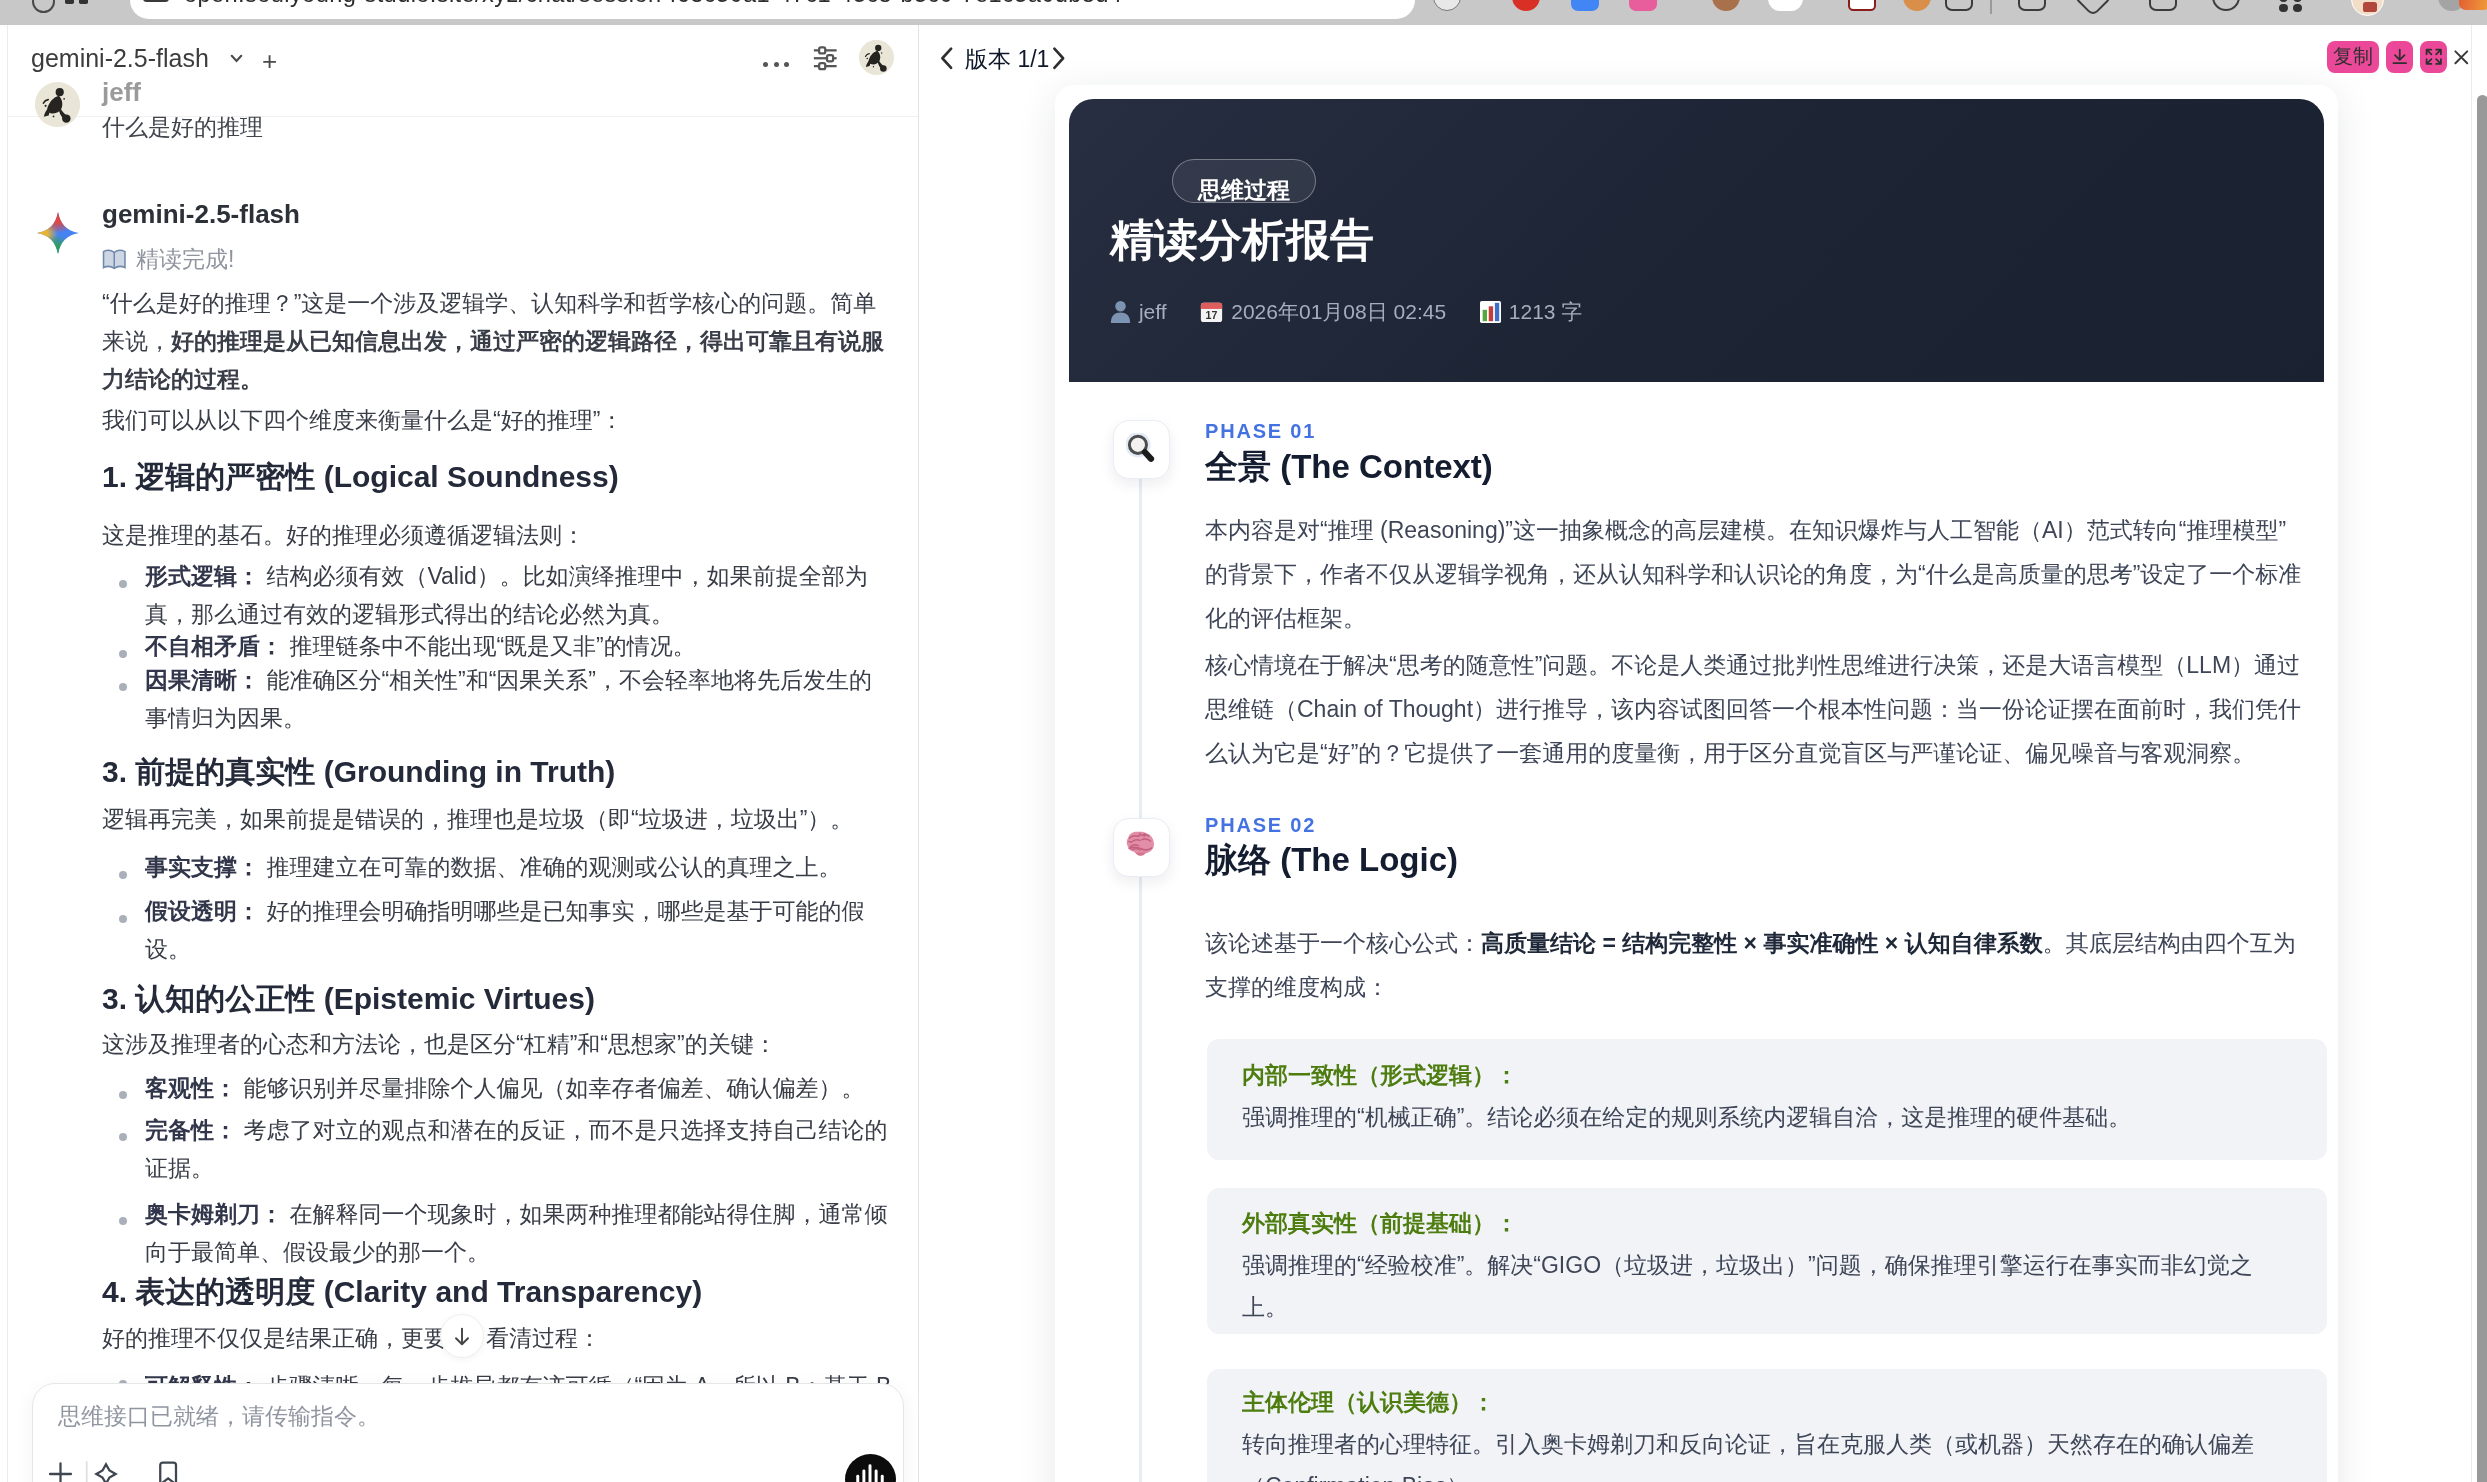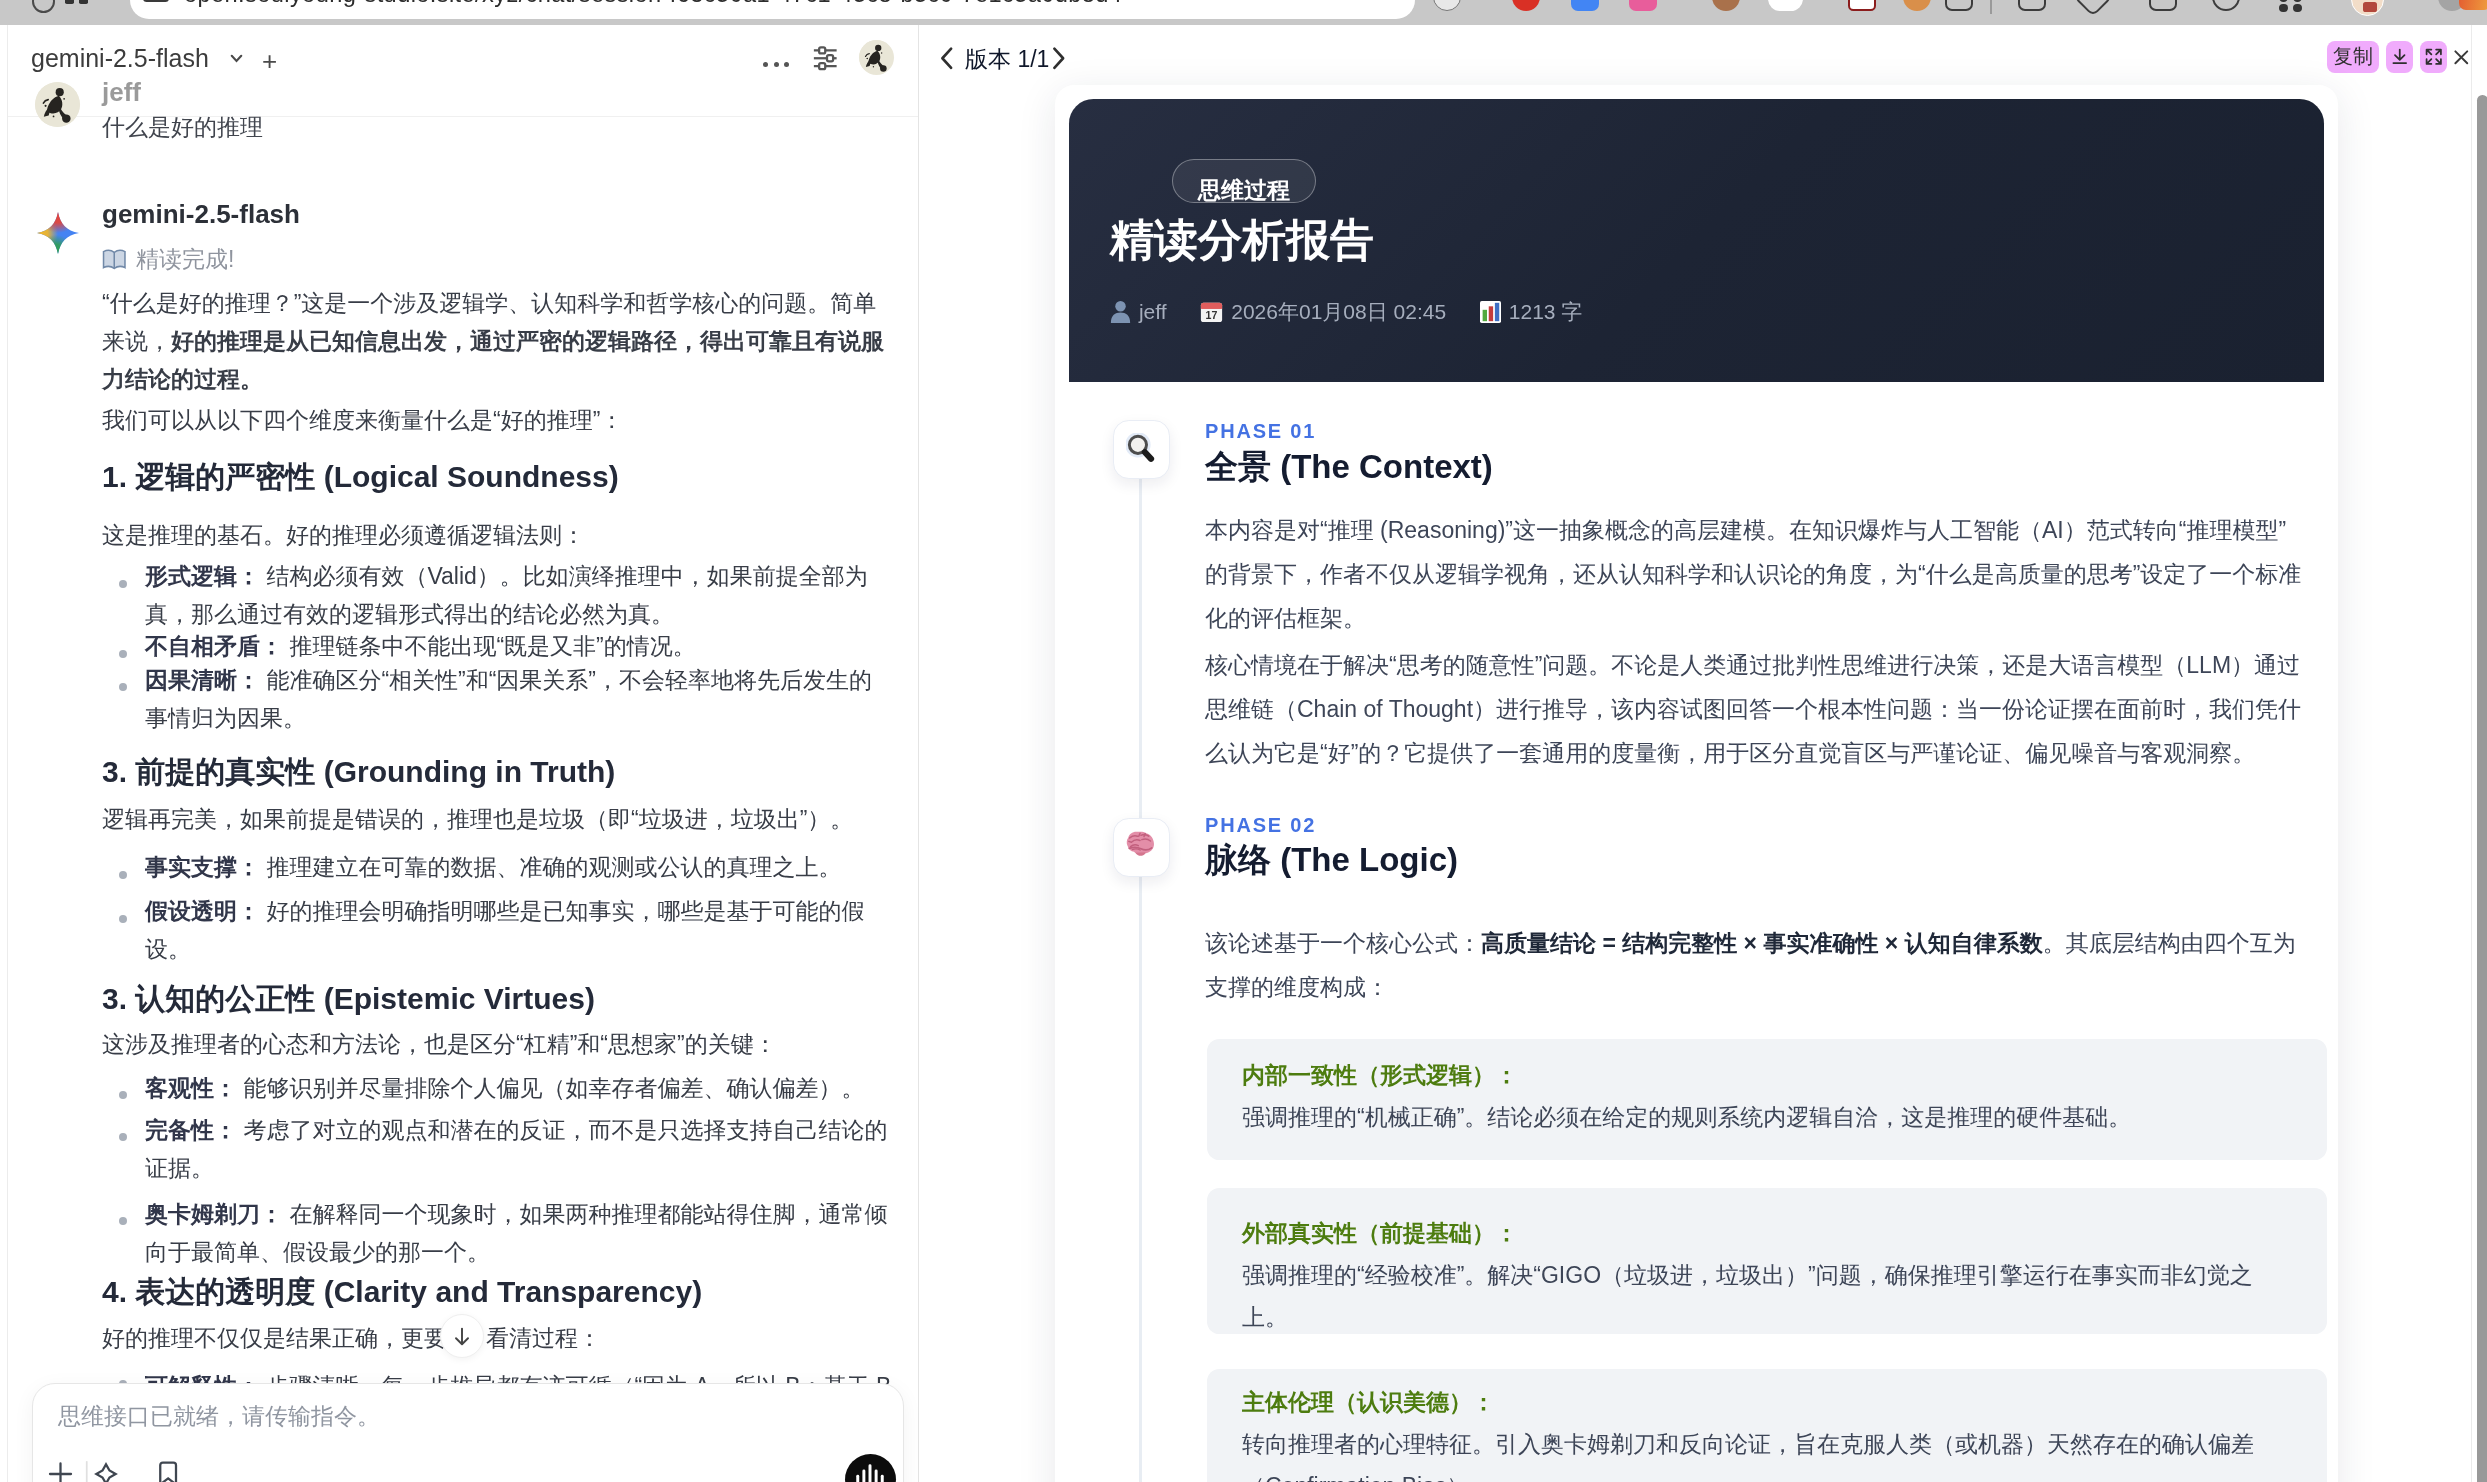--- a/index.html
+++ b/index.html
@@ -45,21 +45,21 @@
 #sdown { position:absolute; left:440px; top:1314px; width:44px; height:44px; border-radius:50%; background:#fff; border:0.9px solid #efefef; box-shadow:0 1.8px 7px rgba(0,0,0,.05); }
 
 
 #inputbox { position:absolute; left:32px; top:1383px; width:872px; height:131px; background:#fff; border:0.9px solid #e6e6e6; border-radius:23px; box-shadow:0 5.3px 21px rgba(0,0,0,.05); }
 #pholder { position:absolute; left:58px; top:1401px; font-size:23px; color:#9096a1; }
 #inicons { position:absolute; left:48px; top:1460px; }
 #voicebtn { position:absolute; left:845px; top:1454px; width:51px; height:51px; border-radius:50%; background:#0c0c0c; }
 
 
 #rtop_l { position:absolute; left:938px; top:44px; font-size:23px; color:#0f172a; }
-.rbtn { position:absolute; top:41px; height:31.5px; background:#f0abfc; border-radius:7.9px; }
+.rbtn { position:absolute; top:41px; height:31.5px; background:#ec4899; border-radius:7.9px; }
 #copybtn { left:2327px; width:52px; font-size:20px; color:#2f2f2f; text-align:center; line-height:31.5px; }
 #dlbtn { left:2386px; width:27px; }
 #fsbtn { left:2420px; width:27px; }
 
 #whitecard { position:absolute; left:1055px; top:85px; width:1283px; height:1435px; background:#fff; border-radius:19px; box-shadow:0 8.8px 39px rgba(25,35,60,.10); }
 #dhead { position:absolute; left:1069px; top:99px; width:1255px; height:283px; border-radius:24.5px 24.5px 0 0; background:linear-gradient(135deg,#272e41 0%,#1d2434 50%,#1a2130 100%); }
 #pillbadge { position:absolute; left:1172px; top:159px; height:44px; padding:10px 25px; border-radius:22px; border:1.8px solid rgba(255,255,255,.34); background:rgba(255,255,255,.07); font-size:23px; font-weight:bold; color:#fff; line-height:40px; }
 #dtitle { position:absolute; left:1110px; top:211px; font-size:44px; font-weight:bold; color:#fff; }
 #dmeta { position:absolute; left:1110px; top:298px; font-size:21px; color:#a6aebd; }
 
@@ -321,18 +321,18 @@
   <path d="M10.5 25 C12 27.5 15 29 18 28.5 C20.5 28 22 26.5 22.5 24.5 Z" fill="#d4768e"></path>
   <path d="M4 8 C7 5.5 10 5 13 6 M6 13 C9 10 13 9.5 16 11 M5 18 C8 15.5 11.5 15.5 14 17 M17 5 C20 3.5 23.5 4 26 6 M18 10 C21.5 8.5 25 9 28 11.5 M3 12 L6 13 M16 2.5 L14.5 6 M22 3 L20.5 6.5" stroke="#c2607e" stroke-width="1.7" fill="none" stroke-linecap="round"></path>
   <path d="M3.5 20 C8 18.5 13 18.5 17 20.5 C21 22.5 26 22 29.5 19.5" stroke="#c2607e" stroke-width="2" fill="none" stroke-linecap="round"></path>
   <path d="M7 21.5 C10 20.5 13.5 20.5 16 22" stroke="#c2607e" stroke-width="1.5" fill="none" stroke-linecap="round"></path>
 </svg>
 <div class="phase" style="top:814px">PHASE 02</div>
 <div class="rh2" style="top:838px">脉络 (The Logic)</div>
 <div class="rbody" style="top:921px">该论述基于一个核心公式：<b style="color:#1f2838">高质量结论 = 结构完整性 × 事实准确性 × 认知自律系数</b>。其底层结构由四个互为<br>支撑的维度构成：</div>
 
 <div class="gcard" style="top:1039px;height:121px;padding-top:15px;"><b>内部一致性（形式逻辑）：</b><br>强调推理的“机械正确”。结论必须在给定的规则系统内逻辑自洽，这是推理的硬件基础。</div>
-<div class="gcard" style="top:1188px;height:146px;padding-top:24px;"><b>外部真实性（前提基础）：</b><br>强调推理的“经验校准”。解决“GIGO（垃圾进，垃圾出）”问题，确保推理引擎运行在事实而非幻觉之<br>上。</div>
+<div class="gcard" style="top:1188px;height:146px;padding-top:14px;"><b>外部真实性（前提基础）：</b><br>强调推理的“经验校准”。解决“GIGO（垃圾进，垃圾出）”问题，确保推理引擎运行在事实而非幻觉之<br>上。</div>
 <div class="gcard" style="top:1369px;height:175px;padding-top:12.3px;"><b>主体伦理（认识美德）：</b><br>转向推理者的心理特征。引入奥卡姆剃刀和反向论证，旨在克服人类（或机器）天然存在的确认偏差<br>（Confirmation Bias）。</div>
 
 <div id="sbline"></div>
 <div id="sthumb"></div>
 
 
 </body></html>

